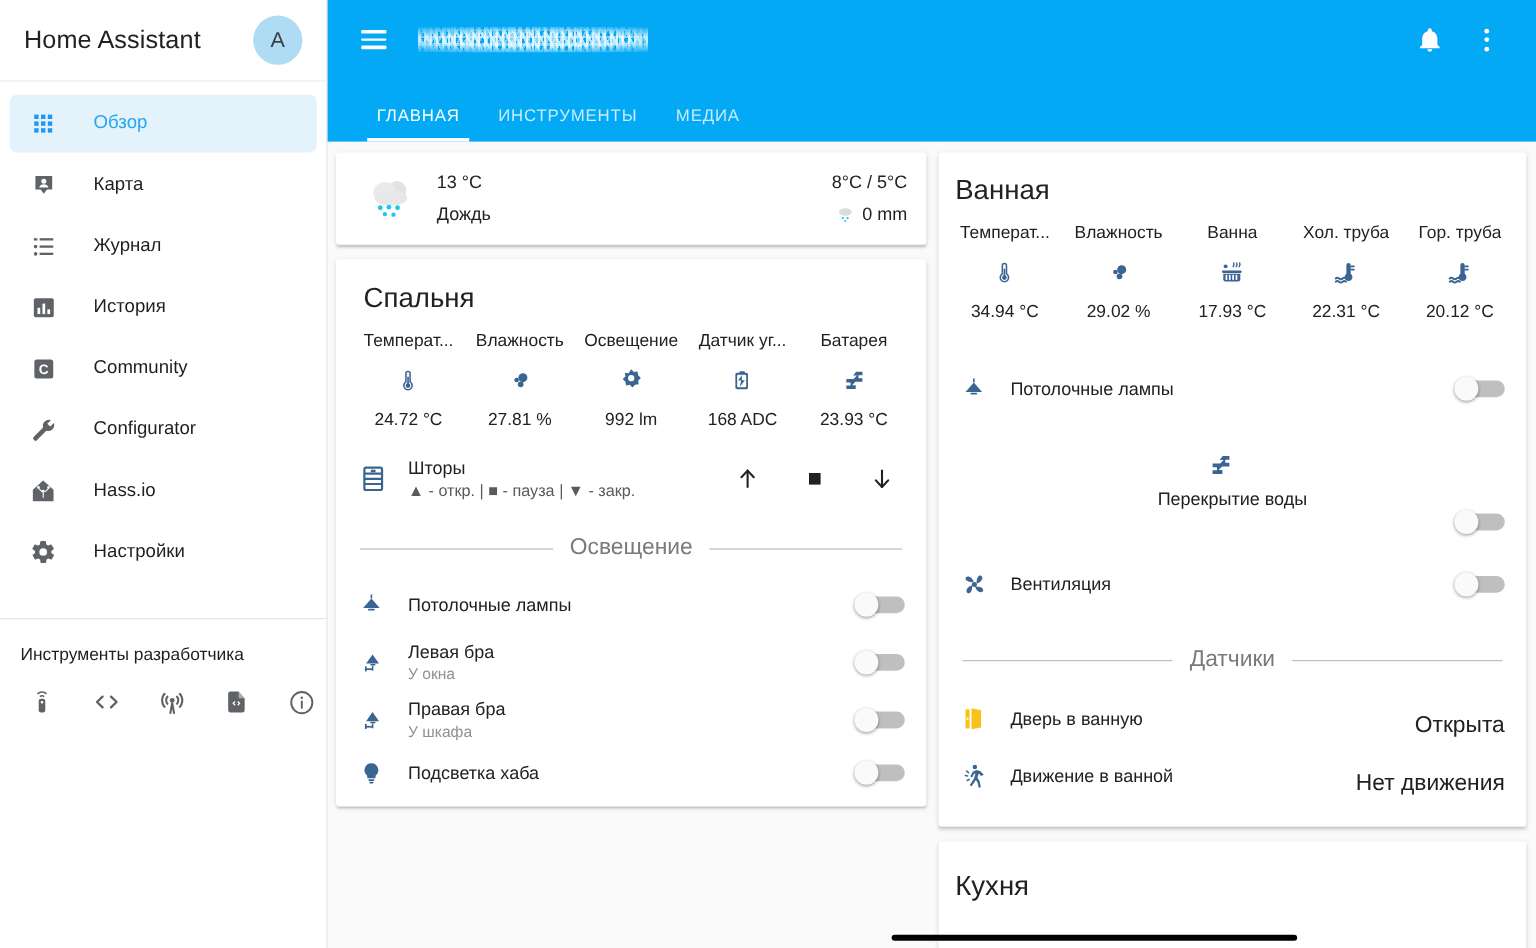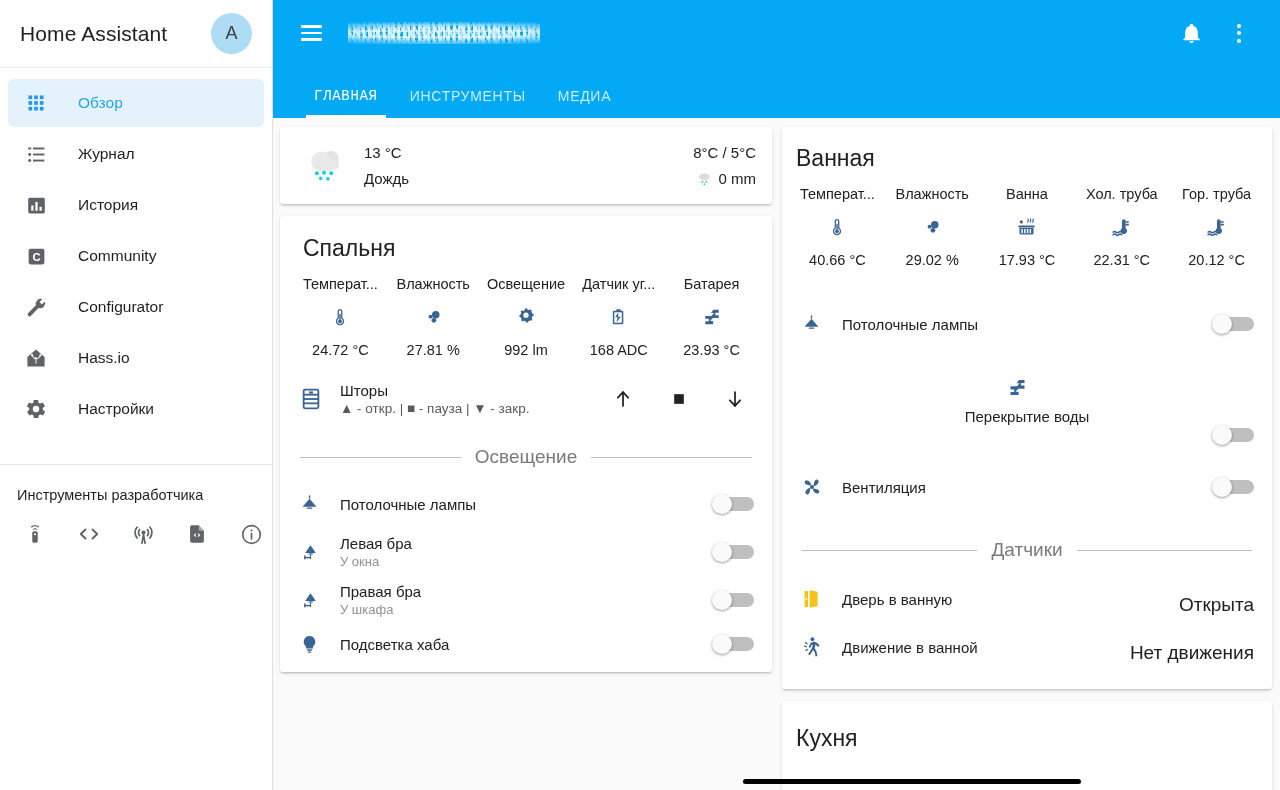--- a/index.html
+++ b/index.html
@@ -80,21 +80,21 @@
   .appbar-actions { margin-left: auto; display: flex; align-items: center; gap: 14px; padding-right: 10px;}
   .ab-btn { width: 34px; height: 34px; display: flex; align-items: center; justify-content: center; cursor: pointer; color: #fff; }
   .dots { display: flex; flex-direction: column; gap: 3.5px; align-items: center; }
   .dots i { width: 4px; height: 4px; background: #fff; border-radius: 50%; display: block; }
 
   .tabs { display: flex; align-items: flex-end; height: 52px; padding-left: 25px; }
   .tab {
     color: rgba(255,255,255,.78); font-size: 14px; letter-spacing: .7px;
     padding: 0 16px 14px 16px; position: relative; cursor: pointer; font-weight: 500;
   }
-  .tab.active { color: #ffffff; font-family: Liberation Mono, monospace; }
+  .tab.active { color: #ffffff; }
   .tab.active::after {
     content:""; position: absolute; left: 8px; right: 8px; bottom: 0;
     height: 3px; background: #fff;
   }
 
   .content {
     flex: 1; display: flex; gap: 10px; padding: 9px 7px 0 7px; overflow: hidden;
   }
   .col { display: flex; flex-direction: column; gap: 12px; }
   .col-left { width: 492px; flex: 0 0 492px; }
@@ -189,20 +189,30 @@
               <rect x="9.8" y="9.8" width="4.4" height="4.4"></rect>
               <rect x="16.6" y="9.8" width="4.4" height="4.4"></rect>
               <rect x="3" y="16.6" width="4.4" height="4.4"></rect>
               <rect x="9.8" y="16.6" width="4.4" height="4.4"></rect>
               <rect x="16.6" y="16.6" width="4.4" height="4.4"></rect>
             </svg>
         </span>
         <span class="sb-label">Обзор</span>
       </div>
 
+      <div class="sb-item">
+        <span class="sb-ico">
+          <svg width="21" height="21" viewBox="0 0 24 24" fill="currentColor">
+              <path d="M4 3h16v13h-5l-3 4-3-4H4z"></path>
+              <circle cx="12" cy="8" r="2.4" fill="#fff"></circle>
+              <path d="M7.6 14c.6-2 2.3-3 4.4-3s3.8 1 4.4 3z" fill="#fff"></path>
+            </svg>
+        </span>
+        <span class="sb-label">Карта</span>
+      </div>
 
       <div class="sb-item">
         <span class="sb-ico">
           <svg width="21" height="21" viewBox="0 0 24 24" fill="currentColor">
               <rect x="8" y="4" width="13" height="2.2"></rect>
               <rect x="8" y="10.9" width="13" height="2.2"></rect>
               <rect x="8" y="17.8" width="13" height="2.2"></rect>
               <rect x="2.5" y="4" width="3.4" height="2.2"></rect>
               <circle cx="4.2" cy="12" r="1.7"></circle>
               <circle cx="4.2" cy="18.9" r="1.7"></circle>
@@ -574,21 +584,21 @@
           <div class="sensor-grid" style="padding-left:8px;padding-right:8px;">
             <div class="sensor">
               <div class="sensor-name">Температ...</div>
               <div class="sensor-icon">
                 <svg width="22" height="22" viewBox="0 0 24 24" fill="currentColor">
                     <path d="M12 3.2a2.6 2.6 0 00-2.6 2.6v7.1a4.5 4.5 0 105.2 0V5.8A2.6 2.6 0 0012 3.2zm0 1.4a1.2 1.2 0 011.2 1.2v7.9l.4.3a3.1 3.1 0 11-3.2 0l.4-.3V5.8A1.2 1.2 0 0112 4.6z"></path>
                     <circle cx="12" cy="16.7" r="2.1"></circle>
                     <rect x="11.3" y="8.6" width="1.5" height="7"></rect>
                   </svg>
               </div>
-              <div class="sensor-val">40.66 °C</div>
+              <div class="sensor-val">34.94 °C</div>
             </div>
             <div class="sensor">
               <div class="sensor-name">Влажность</div>
               <div class="sensor-icon">
                 <svg width="22" height="22" viewBox="0 0 24 24" fill="currentColor">
                     <circle cx="15" cy="9.5" r="4.1"></circle>
                     <circle cx="9.3" cy="11.6" r="2.1"></circle>
                     <circle cx="13" cy="15.6" r="2.6"></circle>
                   </svg>
               </div>

